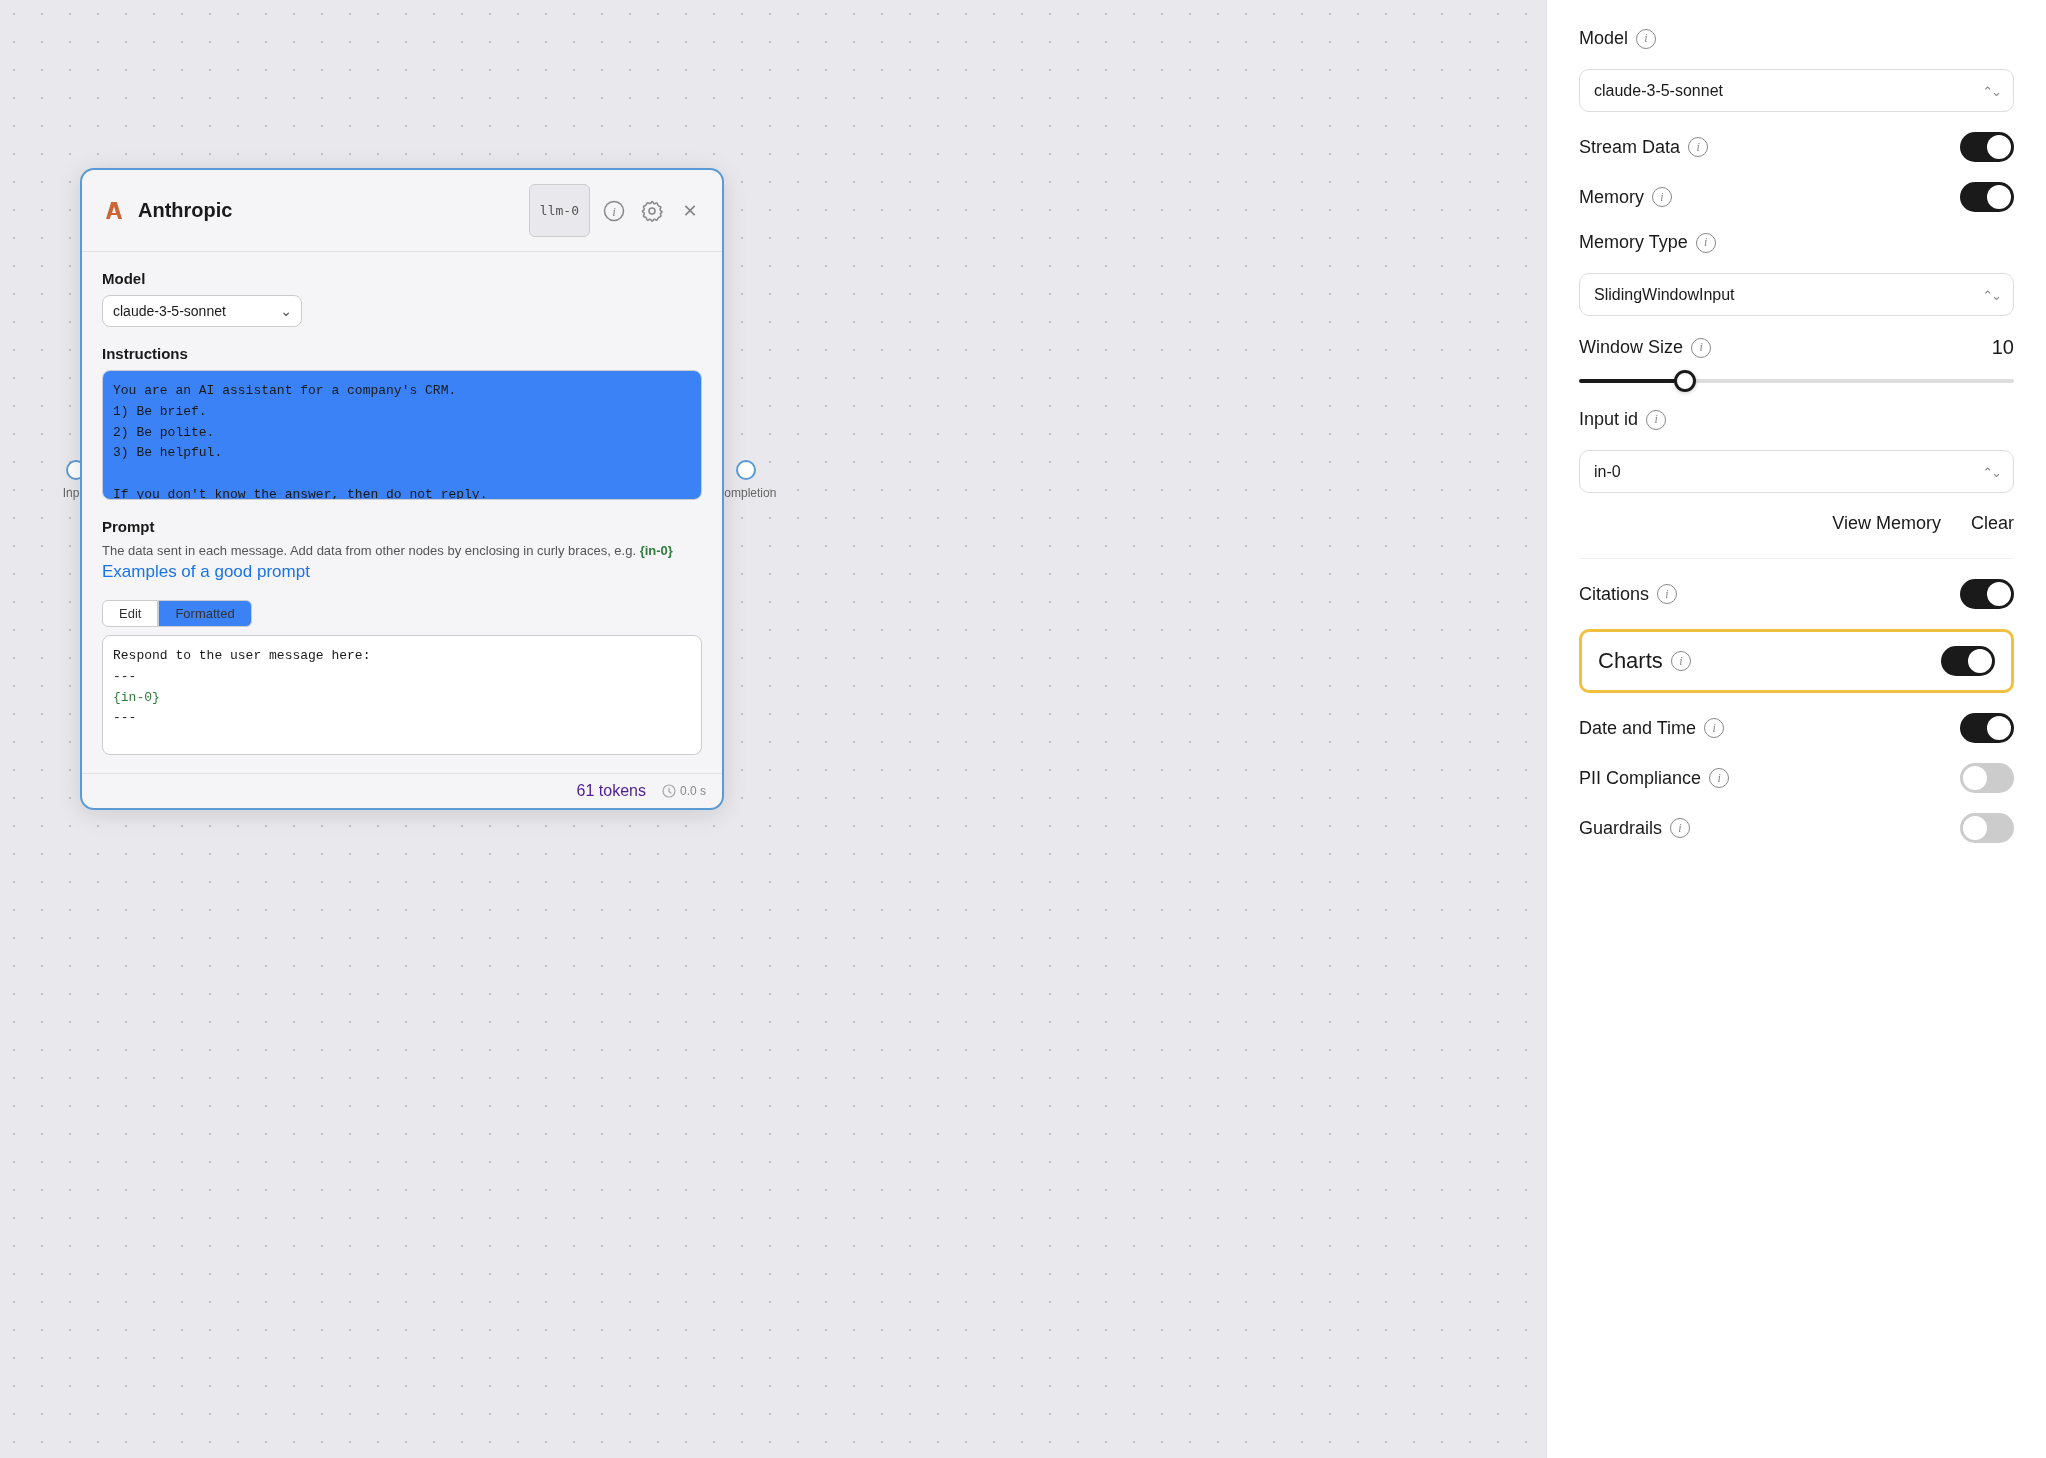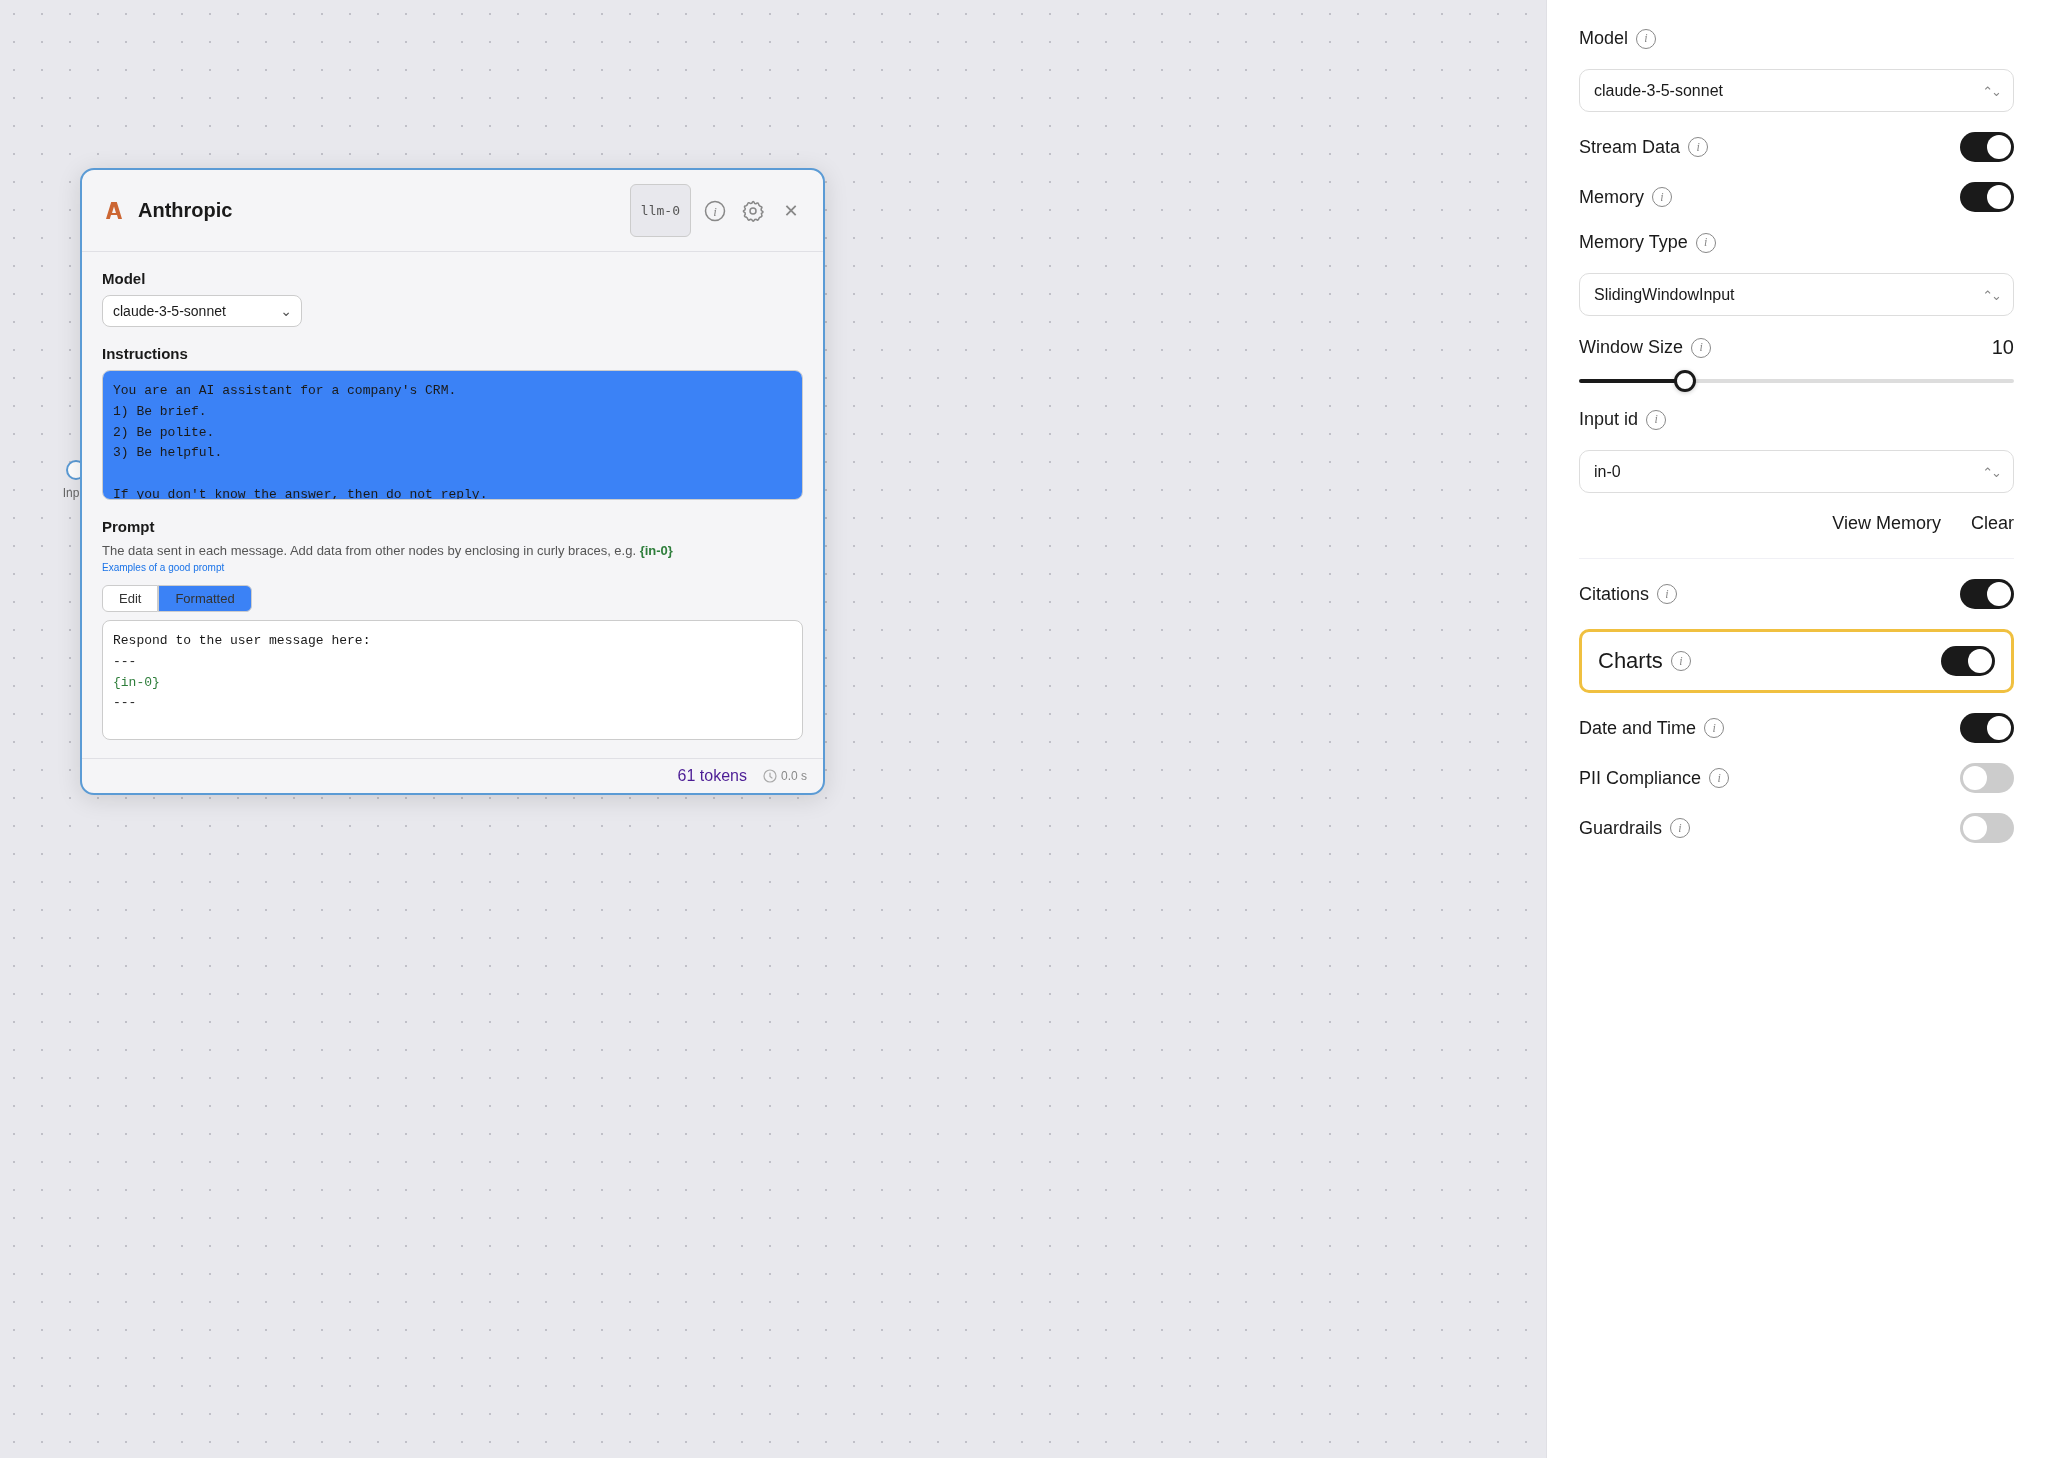--- a/index.html
+++ b/index.html
@@ -19,21 +19,21 @@
       background-image: radial-gradient(circle, #c0c0c8 1px, transparent 1px);
       background-size: 28px 28px;
       background-color: #e8e8ed;
     }
 
     
     .node-panel {
       position: absolute;
       left: 80px;
       top: 168px;
-      width: 745px;
+      width: 644px;
       background: #f5f5f7;
       border: 2px solid #5b9bd5;
       border-radius: 14px;
       box-shadow: 0 4px 24px rgba(0,0,0,0.12);
     }
 
     .node-header {
       display: flex;
       align-items: center;
       padding: 14px 18px;
@@ -152,24 +152,24 @@
       margin-bottom: 4px;
     }
 
     .prompt-description .highlight {
       color: #2d7d3a;
       font-weight: 600;
     }
 
     .prompt-link {
       color: #1a73e8;
-      font-size: 10px;
+      font-size: 17px;
       text-decoration: none;
       display: block;
-      margin-bottom: 12px;
+      margin-bottom: 18px;
     }
 
     .tab-row {
       display: flex;
       gap: 0;
       margin-bottom: 8px;
     }
 
     .tab-btn {
       padding: 5px 16px;

